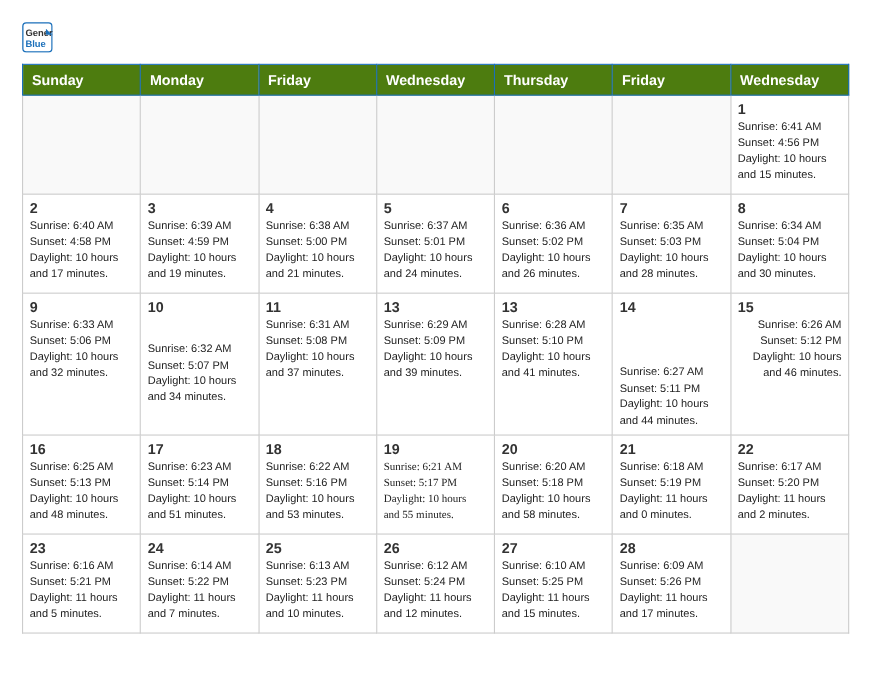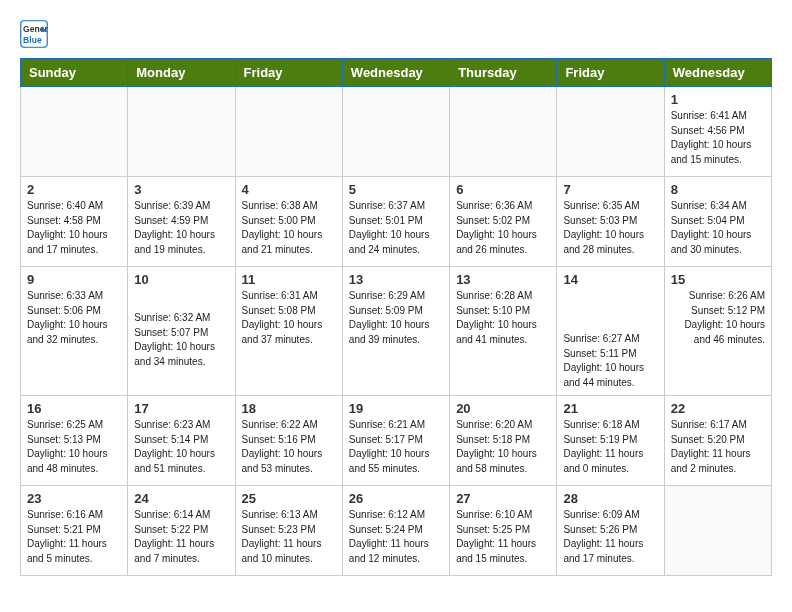--- a/index.html
+++ b/index.html
@@ -246,21 +246,21 @@
         </td>
         <td>
           <div class="day-num">18</div>
           <div class="day-info" style="white-space: pre-line;">Sunrise: 6:22 AM
 Sunset: 5:16 PM
 Daylight: 10 hours
 and 53 minutes.</div>
         </td>
         <td>
           <div class="day-num">19</div>
-          <div class="day-info" style="white-space: pre-line;">Sunrise: 6:21 AM
+          <div class="day-info" style="white-space: pre-line; font-family: Liberation Serif, serif;">Sunrise: 6:21 AM
 Sunset: 5:17 PM
 Daylight: 10 hours
 and 55 minutes.</div>
         </td>
         <td>
           <div class="day-num">20</div>
           <div class="day-info" style="white-space: pre-line;">Sunrise: 6:20 AM
 Sunset: 5:18 PM
 Daylight: 10 hours
 and 58 minutes.</div>

